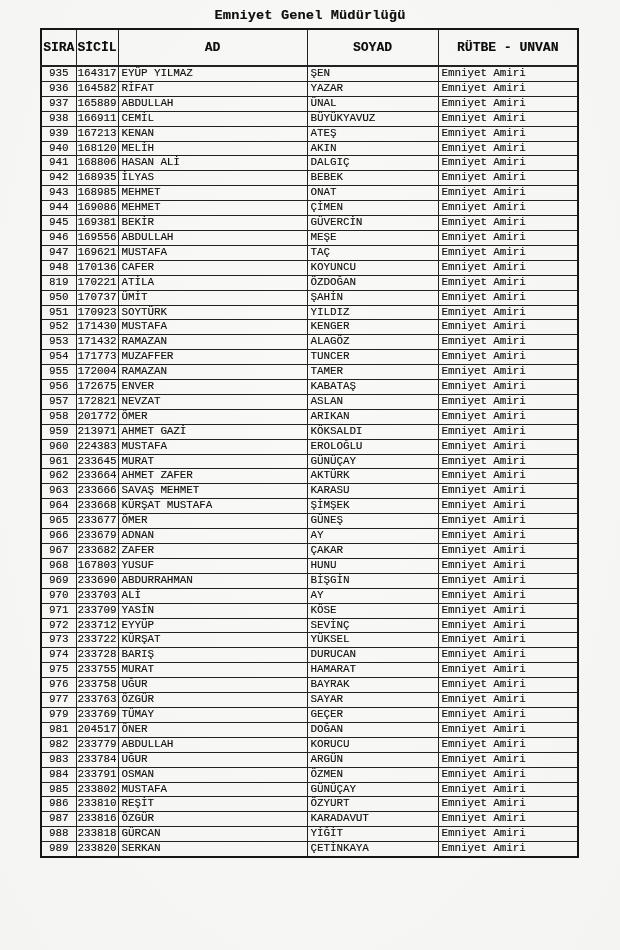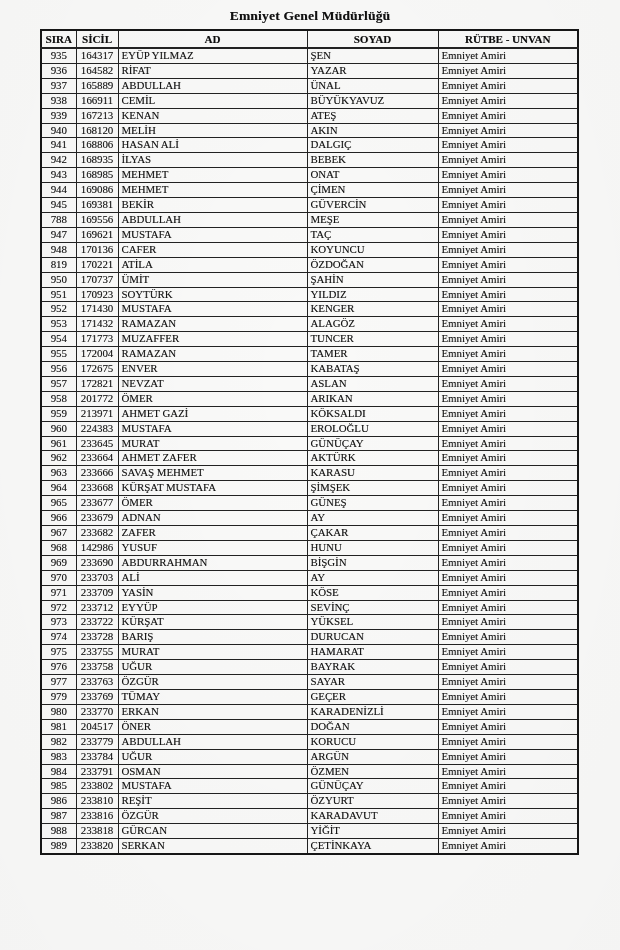--- a/index.html
+++ b/index.html
@@ -7,21 +7,21 @@
     padding: 0;
     width: 620px;
     height: 950px;
     background: #fdfdfc;
     overflow: hidden;
   }
   .page {
     width: 620px;
     height: 950px;
     position: relative;
-    font-family: Liberation Serif, serif;
+    font-family: Liberation Mono, monospace;
     color: #131313;
     background:
       radial-gradient(ellipse at 50% 40%, rgba(0,0,0,0.012), rgba(0,0,0,0.03)),
       #fcfcfb;
   }
   .doc-title {
     padding-top: 8px;
     text-align: center;
     font-weight: bold;
     font-size: 13.5px;
@@ -37,24 +37,24 @@
     border: 2.4px solid #161616;
     background: transparent;
   }
   th, td {
     border: 1.6px solid #222;
     overflow: hidden;
     white-space: nowrap;
     text-shadow: 0.3px 0.3px 0.4px rgba(20,20,20,0.4);
   }
   th {
-    font-size: 11px;
+    font-size: 13px;
     font-weight: bold;
     text-align: center;
-    padding: 2px 1px;
+    padding: 10px 1px;
     color: #0e0e0e;
     border-bottom-width: 2px;
   }
   td {
     font-size: 10.8px;
     line-height: 11.9px;
     padding: 1px 3px;
     color: #141414;
   }
   td.c-sira, td.c-sicil { text-align: center; padding: 1px 1px; }
@@ -160,21 +160,21 @@
     <td class="c-rutbe">Emniyet Amiri</td>
   </tr>
         <tr>
     <td class="c-sira">945</td>
     <td class="c-sicil">169381</td>
     <td class="c-ad">BEKİR</td>
     <td class="c-soyad">GÜVERCİN</td>
     <td class="c-rutbe">Emniyet Amiri</td>
   </tr>
         <tr>
-    <td class="c-sira">788</td>
+    <td class="c-sira">946</td>
     <td class="c-sicil">169556</td>
     <td class="c-ad">ABDULLAH</td>
     <td class="c-soyad">MEŞE</td>
     <td class="c-rutbe">Emniyet Amiri</td>
   </tr>
         <tr>
     <td class="c-sira">947</td>
     <td class="c-sicil">169621</td>
     <td class="c-ad">MUSTAFA</td>
     <td class="c-soyad">TAÇ</td>
@@ -315,21 +315,21 @@
   </tr>
         <tr>
     <td class="c-sira">967</td>
     <td class="c-sicil">233682</td>
     <td class="c-ad">ZAFER</td>
     <td class="c-soyad">ÇAKAR</td>
     <td class="c-rutbe">Emniyet Amiri</td>
   </tr>
         <tr>
     <td class="c-sira">968</td>
-    <td class="c-sicil">142986</td>
+    <td class="c-sicil">167803</td>
     <td class="c-ad">YUSUF</td>
     <td class="c-soyad">HUNU</td>
     <td class="c-rutbe">Emniyet Amiri</td>
   </tr>
         <tr>
     <td class="c-sira">969</td>
     <td class="c-sicil">233690</td>
     <td class="c-ad">ABDURRAHMAN</td>
     <td class="c-soyad">BİŞGİN</td>
     <td class="c-rutbe">Emniyet Amiri</td>
@@ -388,27 +388,20 @@
     <td class="c-sicil">233763</td>
     <td class="c-ad">ÖZGÜR</td>
     <td class="c-soyad">SAYAR</td>
     <td class="c-rutbe">Emniyet Amiri</td>
   </tr>
         <tr>
     <td class="c-sira">979</td>
     <td class="c-sicil">233769</td>
     <td class="c-ad">TÜMAY</td>
     <td class="c-soyad">GEÇER</td>
-    <td class="c-rutbe">Emniyet Amiri</td>
-  </tr>
-        <tr>
-    <td class="c-sira">980</td>
-    <td class="c-sicil">233770</td>
-    <td class="c-ad">ERKAN</td>
-    <td class="c-soyad">KARADENİZLİ</td>
     <td class="c-rutbe">Emniyet Amiri</td>
   </tr>
         <tr>
     <td class="c-sira">981</td>
     <td class="c-sicil">204517</td>
     <td class="c-ad">ÖNER</td>
     <td class="c-soyad">DOĞAN</td>
     <td class="c-rutbe">Emniyet Amiri</td>
   </tr>
         <tr>

